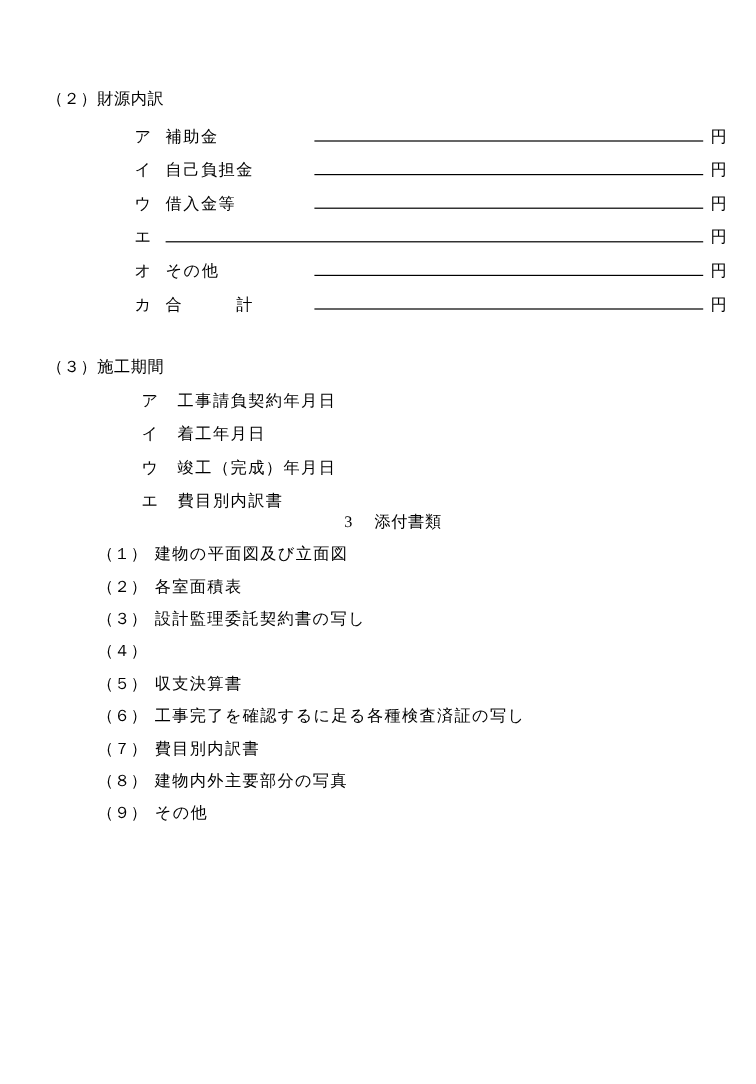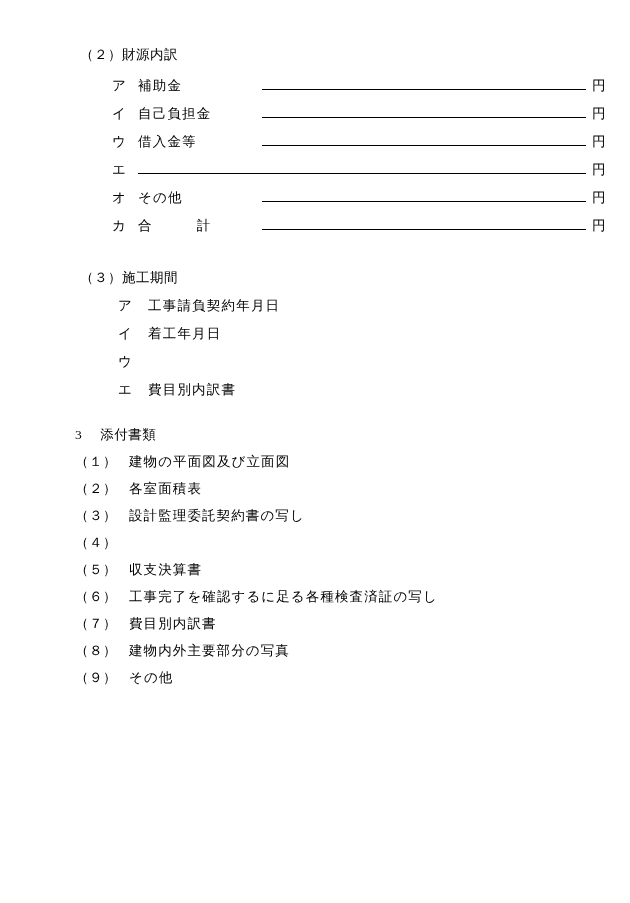--- a/index.html
+++ b/index.html
@@ -25,22 +25,23 @@
   
   .section-funding {
     position: absolute;
     left: 0;
     top: 45px;
     width: 630px;
   }
   .heading {
     font-size: 13.5px;
     letter-spacing: 0.5px;
-    padding-left: 80px;
+    padding-left: 39px;
     line-height: 20px;
+    margin-top: 28px;
   }
   .fund-list {
     margin-top: 9px;
   }
   .fund-row {
     display: flex;
     align-items: baseline;
     height: 28px;
     padding-left: 112px;
     font-size: 13.5px;
@@ -94,20 +95,21 @@
   .period-list {
     margin-top: 9px;
   }
 
   
   .section-attach {
     position: absolute;
     left: 0;
     top: 425px;
     width: 580px;
+    text-align: center;
   }
   .attach-heading {
     font-size: 13.5px;
     padding-left: 75px;
     letter-spacing: 0.5px;
     line-height: 20px;
   }
   .attach-heading .num {
     margin-right: 14px;
   }
@@ -192,20 +194,21 @@
         <span class="period-text">工事請負契約年月日</span>
       </div>
 
       <div class="period-row">
         <span class="period-marker">イ</span>
         <span class="period-text">着工年月日</span>
       </div>
 
       <div class="period-row">
         <span class="period-marker">ウ</span>
+        <span class="period-text">竣工（完成）年月日</span>
       </div>
 
       <div class="period-row">
         <span class="period-marker">エ</span>
         <span class="period-text">費目別内訳書</span>
       </div>
 
     </div>
   </div>
 

